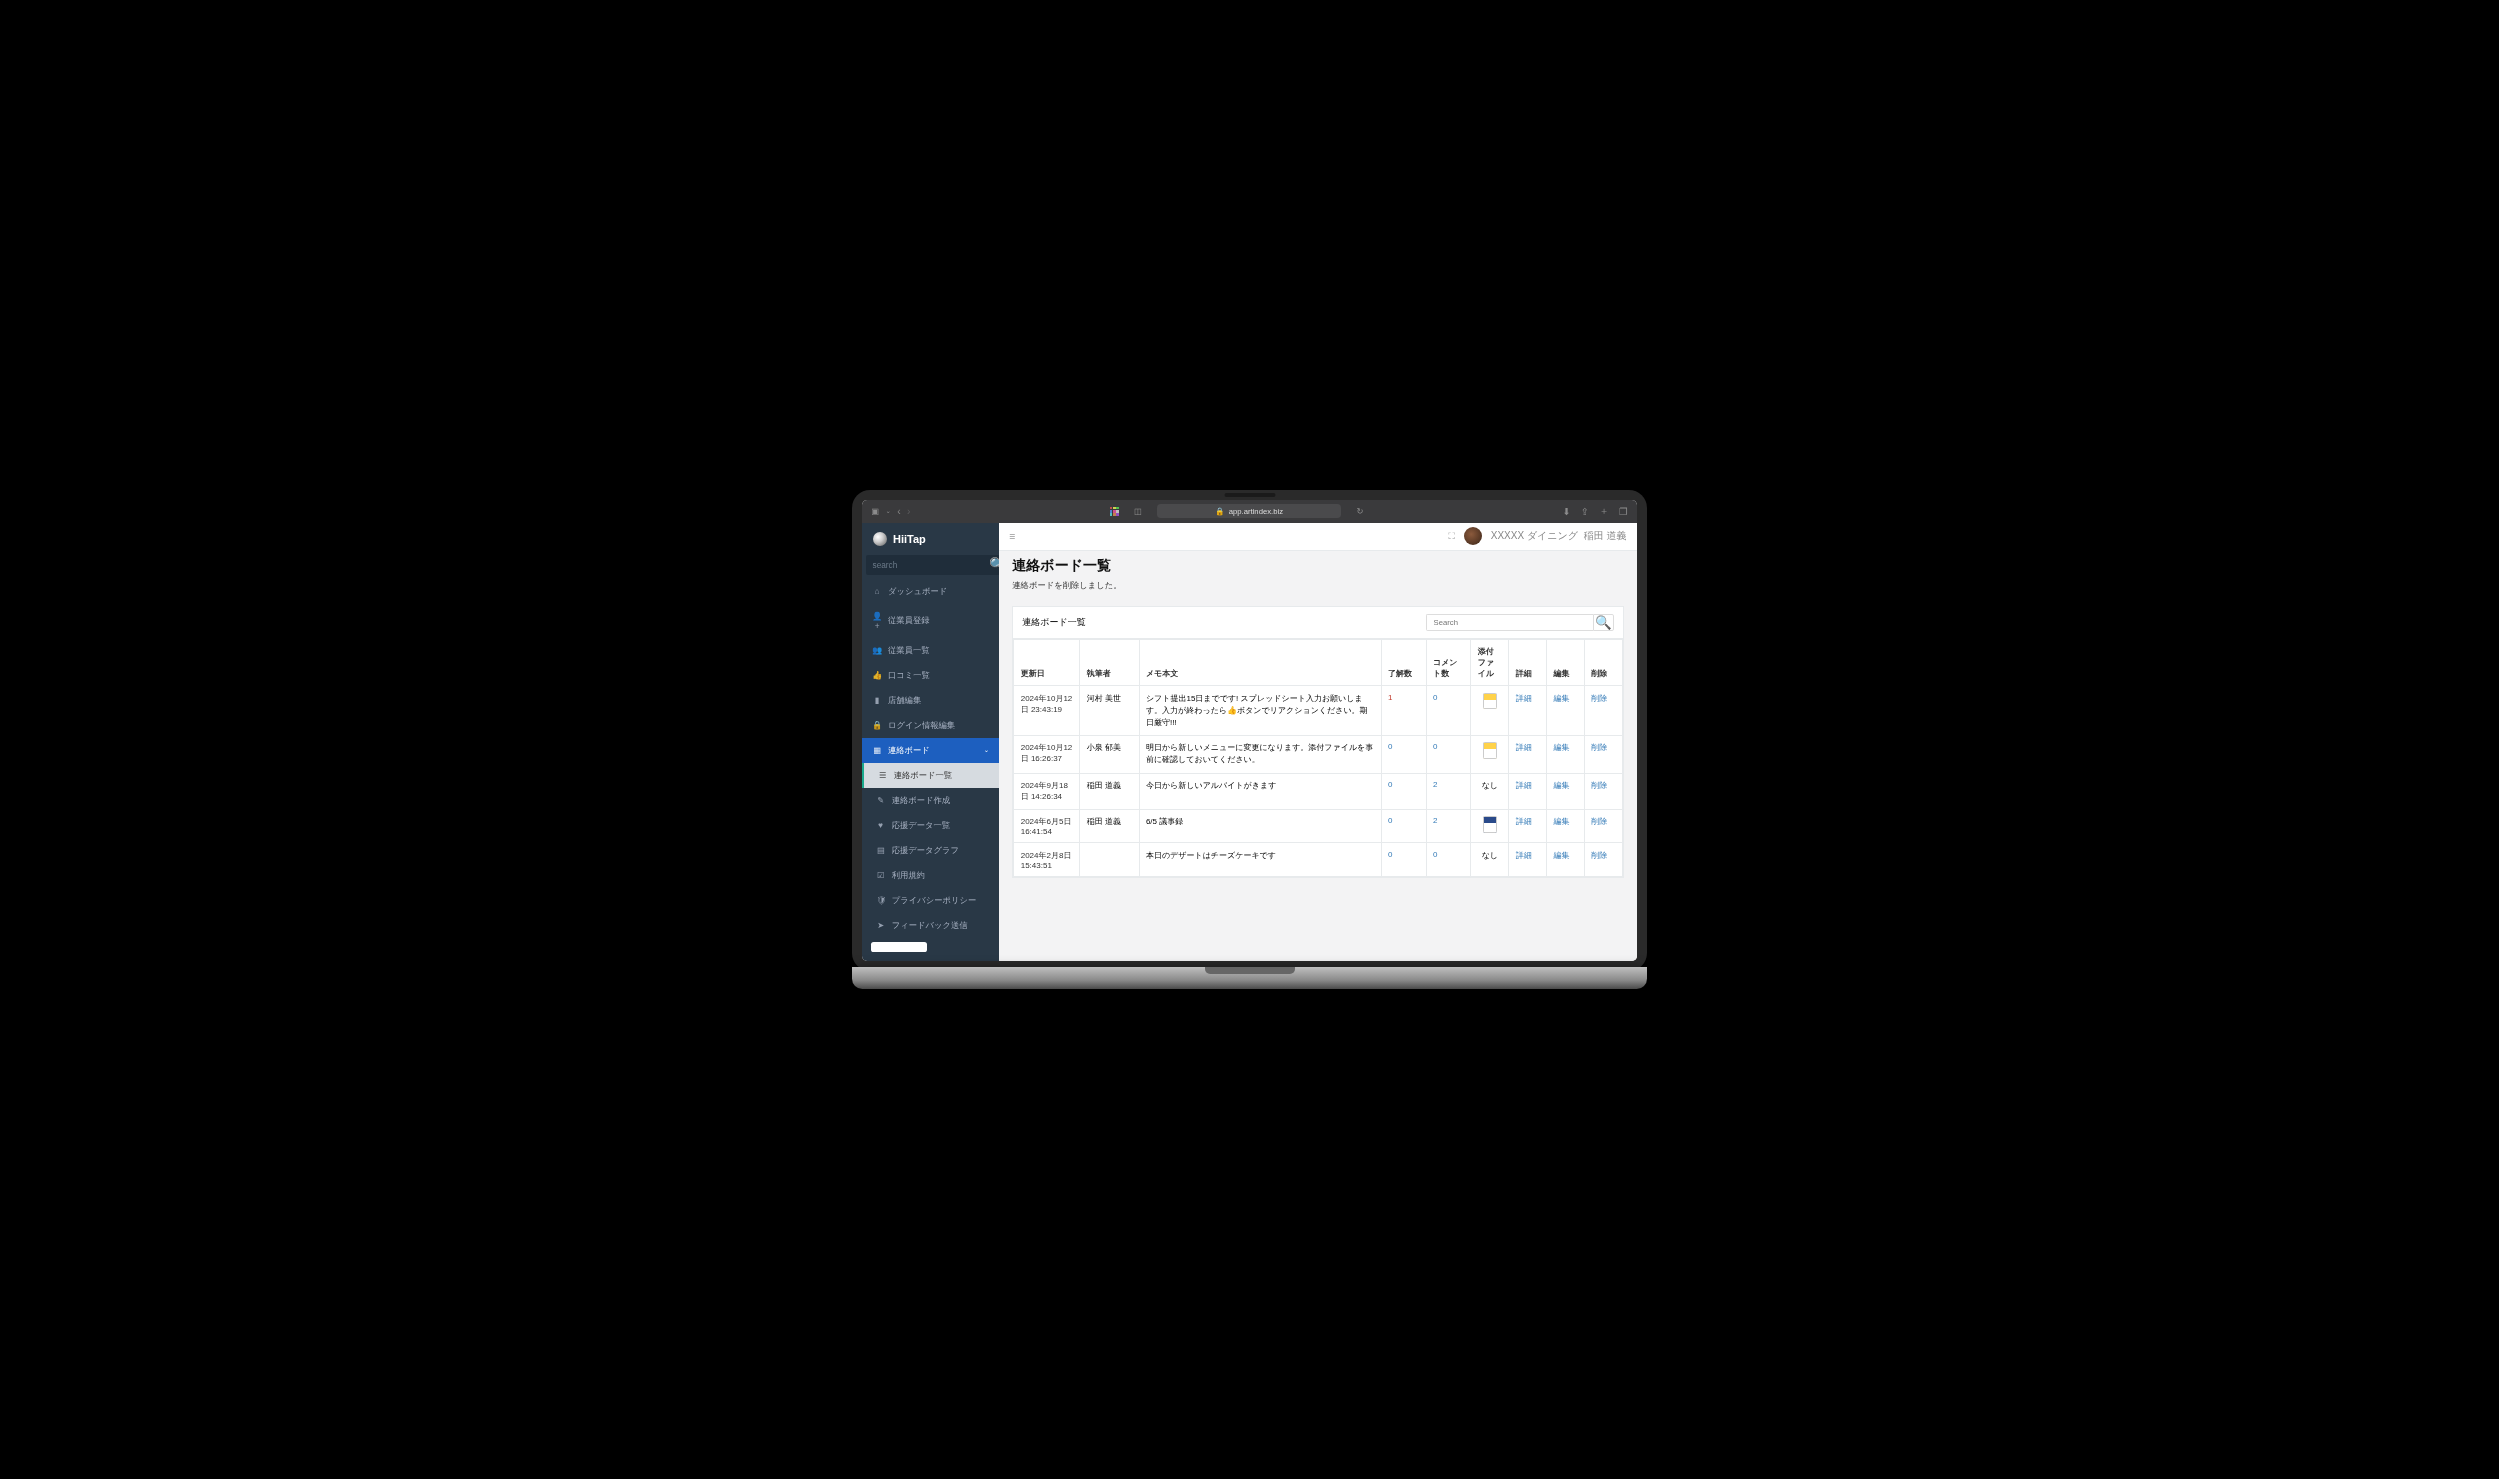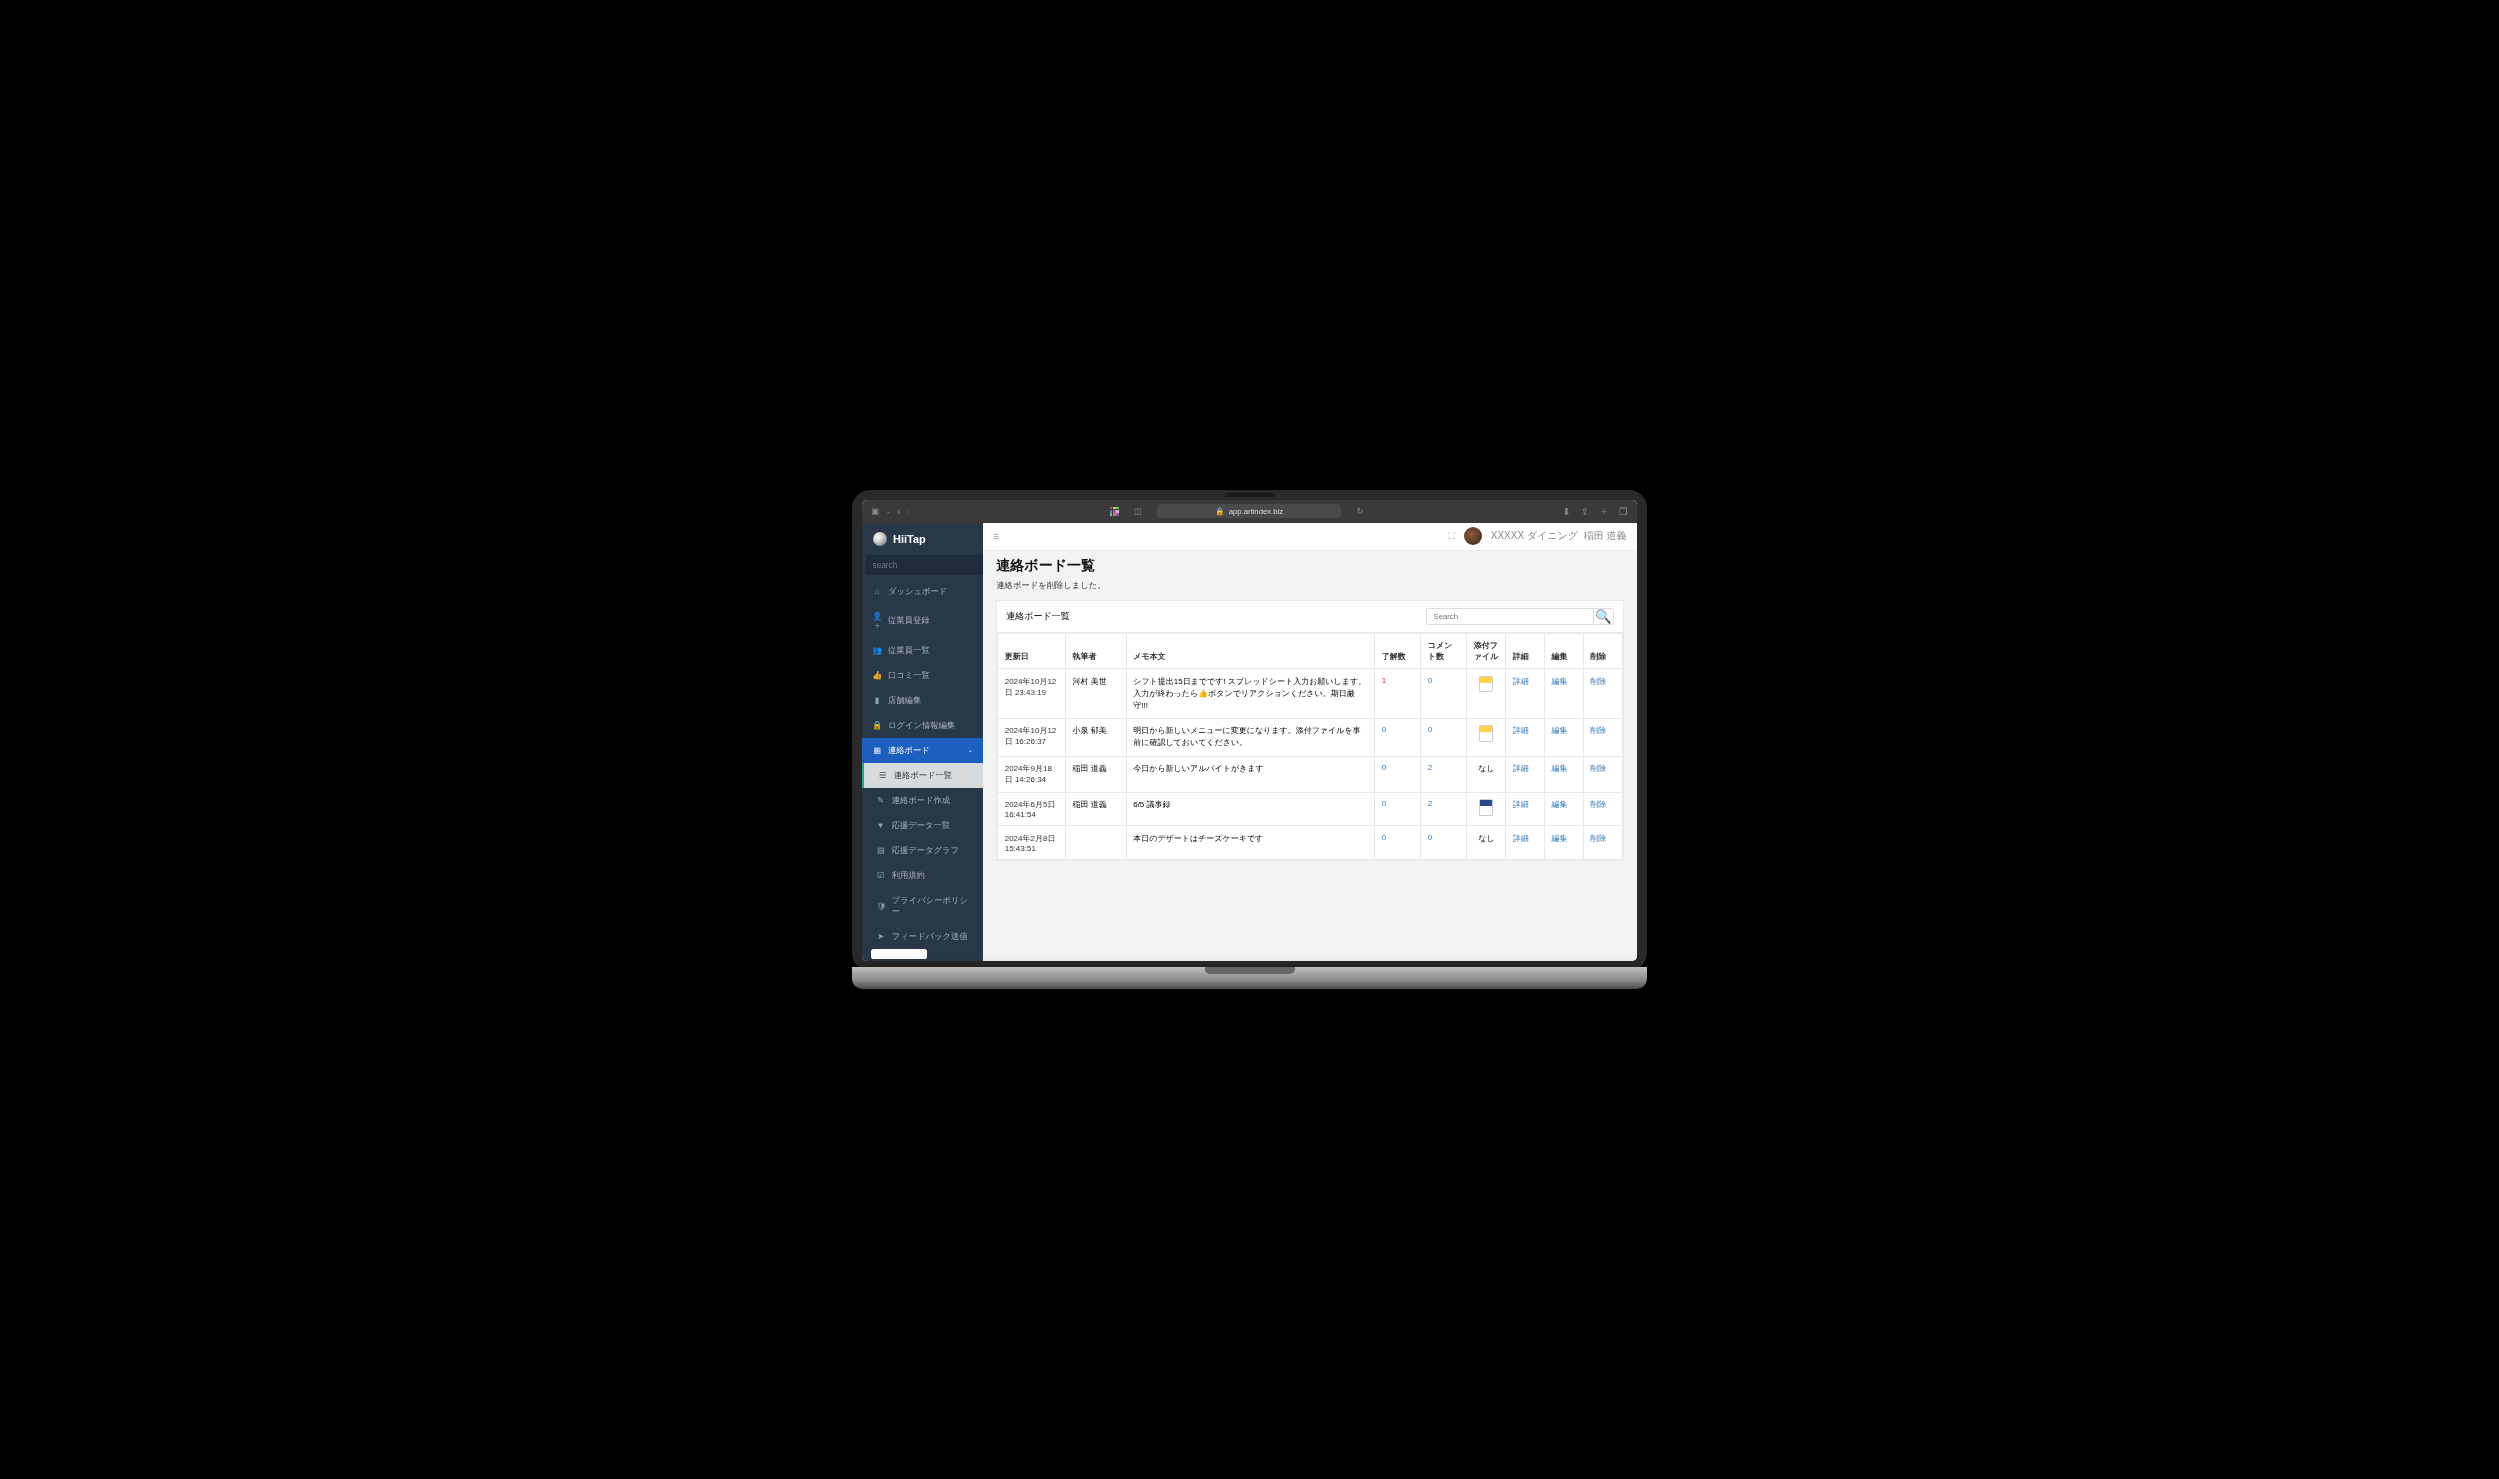--- a/index.html
+++ b/index.html
@@ -87,21 +87,21 @@
 .grid-icon span:nth-child(9){background:#9050c0;}
 .url-box { background:#4a4a4c; border-radius:3.8px; padding:2.6px 58px; display:flex; align-items:center; gap:3.8px; font-size:7.7px; color:#ddd; }
 .br-right { display:flex; align-items:center; gap:10.3px; font-size:9.6px; }
 .br-icon { opacity:0.8; cursor:pointer; }
 
 
 .app { display:flex; height: calc(100% - 23px); }
 
 
 .sidebar {
-  width: 121px;
+  width: 137px;
   background: #293846;
   color: #a7b1c2;
   display:flex;
   flex-direction:column;
 }
 .brand {
   display:flex;
   align-items:center;
   gap:6.4px;
   padding: 9px 10.3px;
@@ -174,21 +174,21 @@
   display:flex; align-items:center; padding:0 10.3px; gap:9px;
 }
 .hamburger { cursor:pointer; color:#999; font-size:10.3px; }
 .tb-spacer { flex:1; }
 .expand-icon { color:#999; font-size:9px; cursor:pointer; }
 .avatar { width:18px; height:18px; border-radius:50%; background: radial-gradient(circle at 40% 40%, #8b5a3c, #3a2518); }
 .user-info { color:#888; font-size:10px; }
 
 .content { padding: 6.4px 13px 0 13px; overflow:auto; flex:1; }
 h1.page-title { font-size:14px; font-weight:700; color:#111; margin-bottom:5.1px; }
-.notice { font-size:8.3px; color:#333; margin-bottom:9px; }
+.notice { font-size:8.3px; color:#333; margin-bottom:15px; }
 
 .panel {
   background:#fff; border:0.6px solid #e7eaec;
 }
 .panel-head {
   display:flex; align-items:center; padding:6.4px 9px;
   border-bottom:0.6px solid #e7eaec;
 }
 .panel-head .ptitle { font-size:9px; font-weight:500; }
 .psearch { margin-left:auto; display:flex; }

